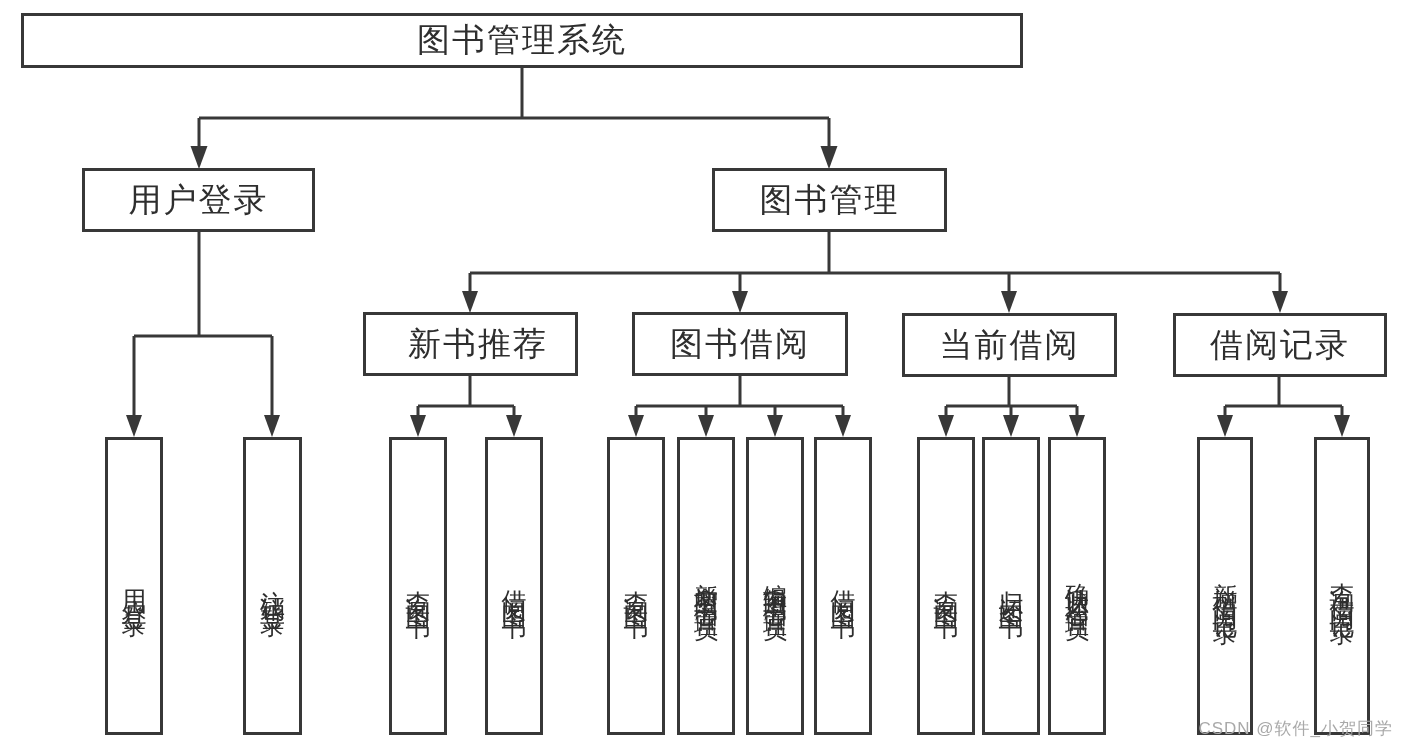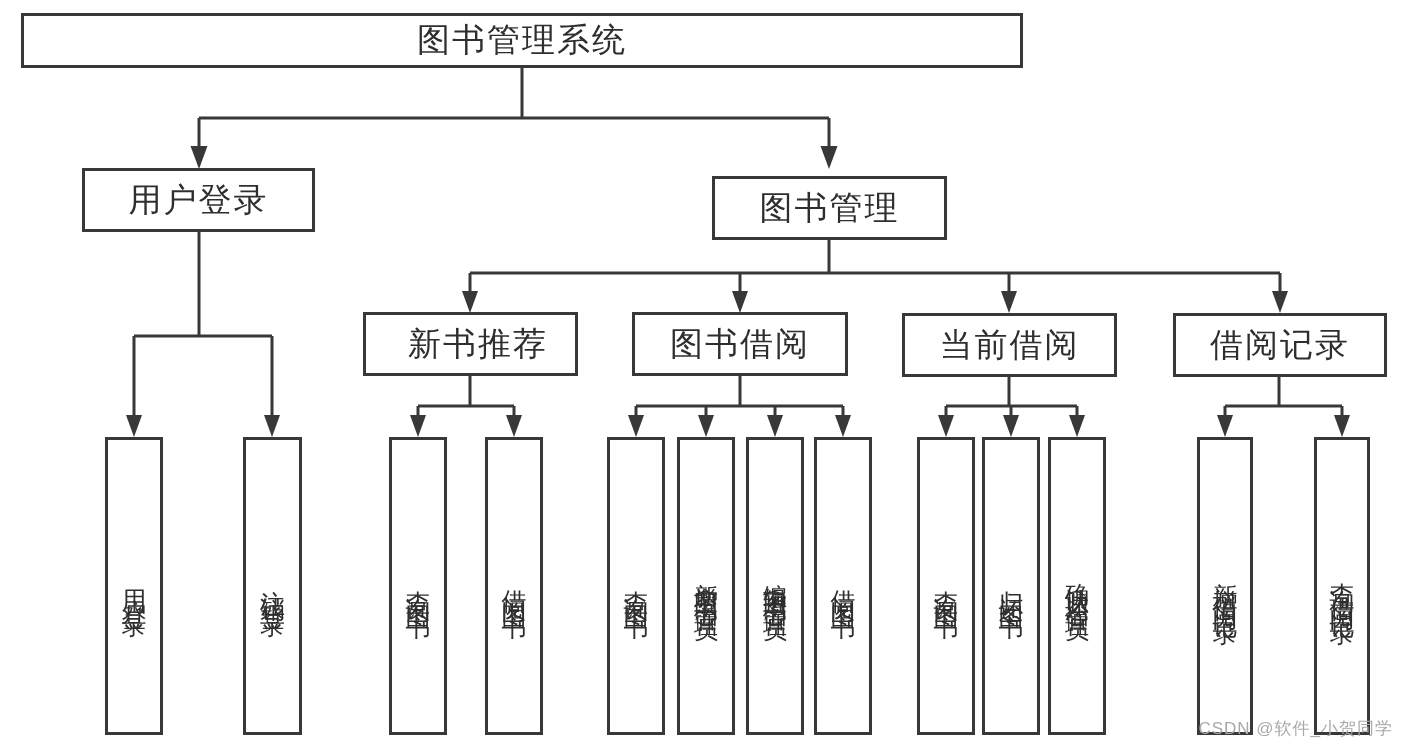--- a/index.html
+++ b/index.html
@@ -104,21 +104,21 @@
     <polygon points="1069,415 1085,415 1077,437"></polygon>
 
     <path d="M1279 377 V406 M1225 406 H1342 M1225 406 V416 M1342 406 V416"></path>
     <polygon points="1217,415 1233,415 1225,437"></polygon>
     <polygon points="1334,415 1350,415 1342,437"></polygon>
   </svg>
 
   <div class="node h" style="left:21px; top:13px; width:1002px; height:55px;">图书管理系统</div>
 
   <div class="node h" style="left:82px; top:168px; width:233px; height:64px;">用户登录</div>
-  <div class="node h" style="left:712px; top:176px; width:235px; height:64px;">图书管理</div>
+  <div class="node h" style="left:712px; top:168px; width:235px; height:64px;">图书管理</div>
 
   <div class="node h" style="left:363px; top:312px; width:215px; height:64px;padding-left:15px;">新书推荐</div>
   <div class="node h" style="left:632px; top:312px; width:216px; height:64px;">图书借阅</div>
   <div class="node h" style="left:902px; top:313px; width:215px; height:64px;text-align:right;">当前借阅</div>
   <div class="node h" style="left:1173px; top:313px; width:214px; height:64px;">借阅记录</div>
 
   <div class="node v" style="left:105px; top:437px; width:58px; height:298px;">用户登录</div>
   <div class="node v" style="left:243px; top:437px; width:59px; height:298px;">注销登录</div>
 
   <div class="node v" style="left:389px; top:437px; width:58px; height:298px;">查询图书</div>

